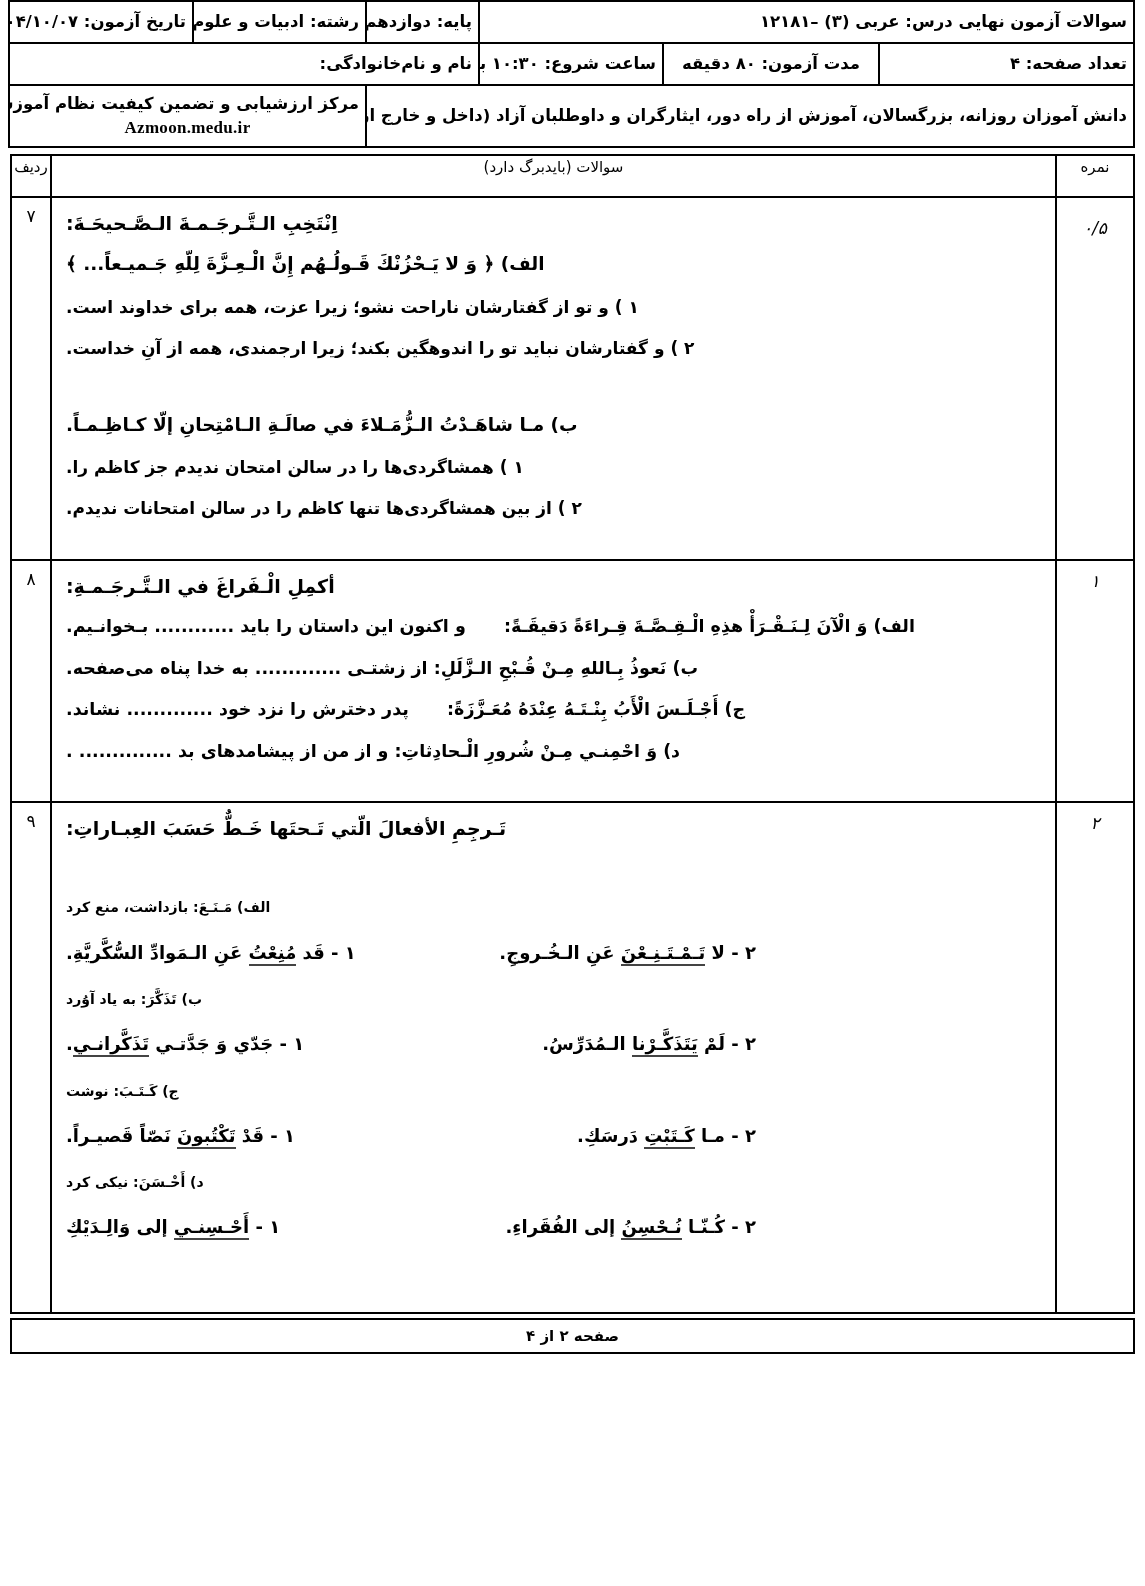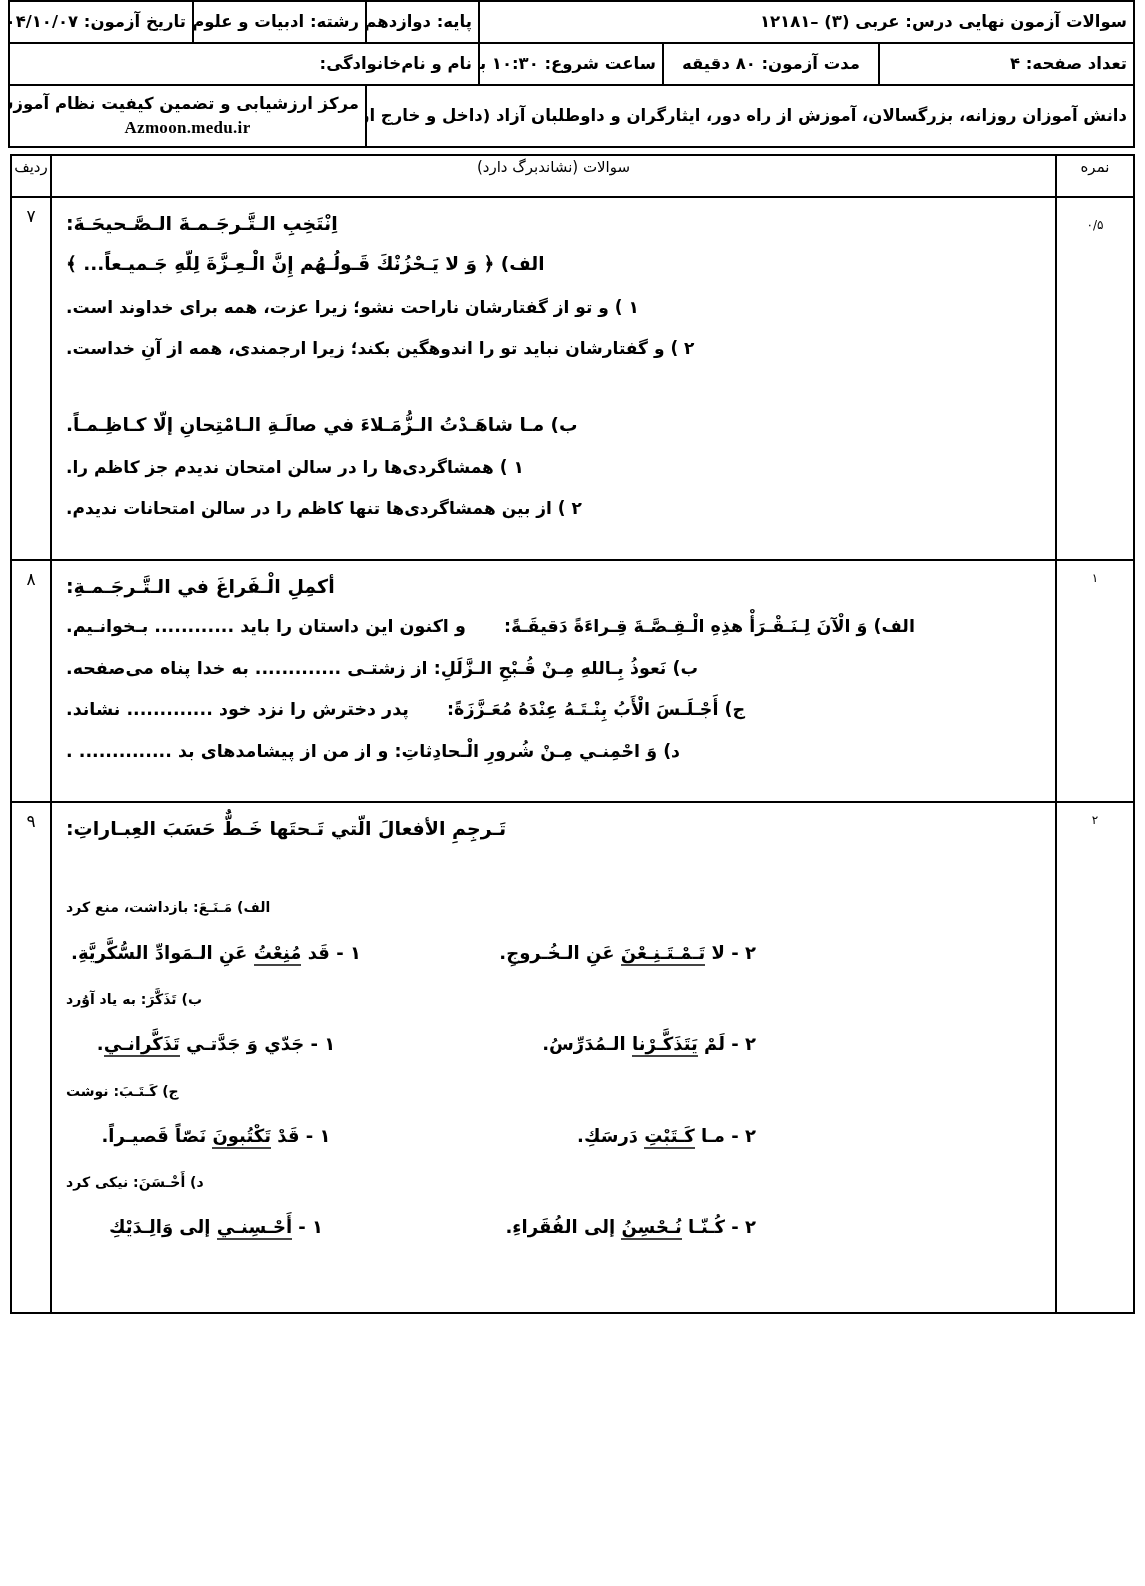--- a/index.html
+++ b/index.html
@@ -106,23 +106,24 @@
   }
 
   td.cell-radif {
     text-align: center;
     font-size: 17px;
     font-weight: normal;
     padding-top: 8px;
   }
   td.cell-nomre {
     text-align: center;
-    font-size: 12px;
+    font-size: 17px;
     font-weight: normal;
     padding-top: 20px;
+    font-style: italic;
   }
   td.cell-body {
     padding: 8px 20px 10px 14px;
     text-align: right;
   }
 
   
   .q-title {
     font-size: 19px;
     font-weight: bold;
@@ -174,21 +175,21 @@
     margin: 16px 0 18px 0;
   }
   .pair-item {
     font-size: 18px;
     font-weight: bold;
     line-height: 1.8;
     unicode-bidi: plaintext;
     text-align: right;
     white-space: nowrap;
   }
-  .pair-item.first { width: 300px; text-align: center; padding-right: 60px; }
+  .pair-item.first { width: 300px; text-align: left; padding-right: 60px; }
   .pair-item.second { width: 330px; text-align: right; padding-right: 24px; }
   .ul { border-bottom: 2px solid #444; padding-bottom: 1px; }
 
   .q9-sub {
     font-size: 14px;
     font-weight: bold;
     line-height: 1.8;
     unicode-bidi: plaintext;
     text-align: left;
     margin: 14px 0 10px 0;
@@ -254,21 +255,21 @@
   <table class="qt">
     <colgroup>
       <col class="col-nomre">
       <col>
       <col class="col-radif">
     </colgroup>
 
     <tbody>
         <tr class="th-row">
       <td>نمره</td>
-      <td>سوالات (نشاند‌برگ دارد)</td>
+      <td>سوالات (باید‌برگ دارد)</td>
       <td>ردیف</td>
     </tr>
 
     <tr>
       <td class="cell-nomre">۰/۵</td>
       <td class="cell-body">
         <div class="q-title">اِنْتَخِبِ الـتَّـرجَـمـةَ الـصَّـحيحَـةَ:</div>
 
         <div class="ar-line">
           <span>الف)</span>
@@ -386,14 +387,21 @@
           </div>
         </div>
 
         <div class="spacer-lg"></div>
       </td>
       <td class="cell-radif">۹</td>
     </tr>
   </tbody>
     </table>
 
+  <table class="ft">
+    <tbody>
+        <tr>
+      <td>صفحه ۲ از ۴</td>
+    </tr>
+  </tbody>
+    </table>
 
 </div>
 
 </body></html>

